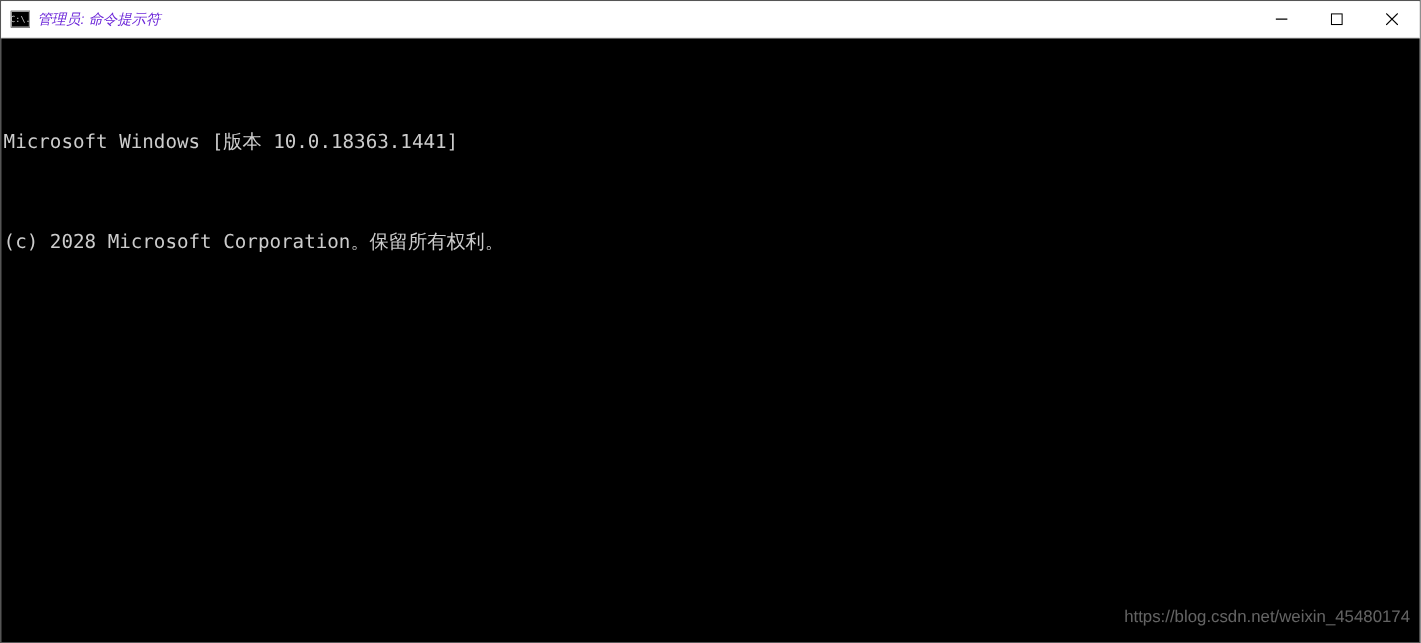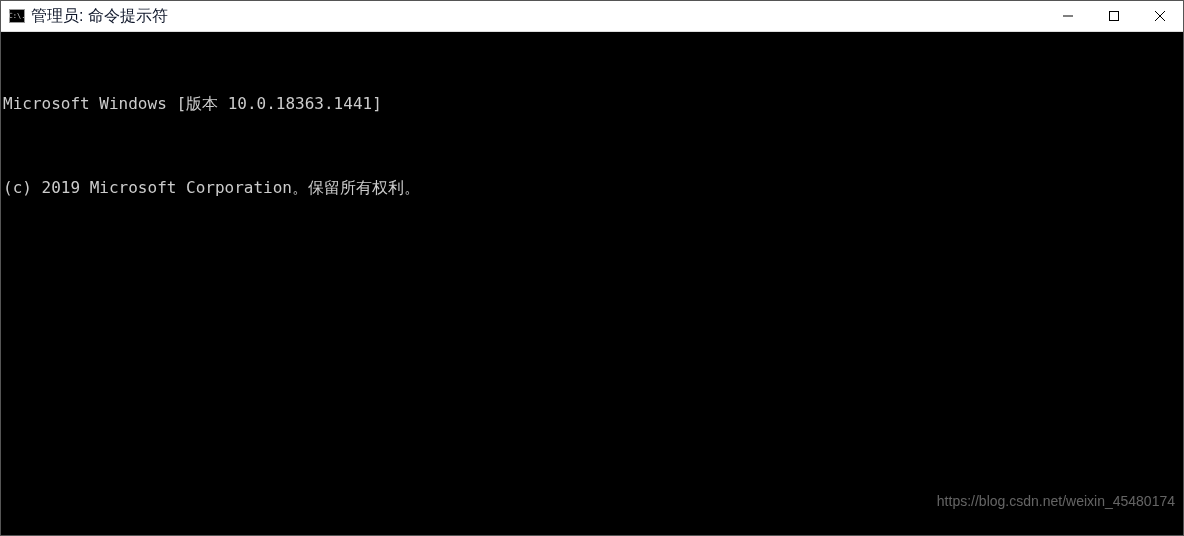--- a/index.html
+++ b/index.html
@@ -38,23 +38,24 @@
     justify-content: center;
   }
   .titlebar-icon-text {
     color: #ccc;
     font-size: 7px;
     line-height: 7px;
     font-family: Consolas, monospace;
   }
   .titlebar-title {
     margin-left: 6px;
-    font-size: 16px;
+    font-size: 12px;
     font-family: "Microsoft YaHei", "SimSun", sans-serif;
-    color: #0f172a;
+    color: #6d28d9;
+    font-style: italic;
   }
   .titlebar-spacer {
     flex: 1;
   }
   .win-btn {
     width: 46px;
     height: 30px;
     display: flex;
     align-items: center;
     justify-content: center;
@@ -64,33 +65,33 @@
     stroke: #000;
     fill: none;
     stroke-width: 1;
   }
   .terminal {
     flex: 1;
     background: #000;
     color: #ccc;
     font-size: 16px;
     line-height: 28px;
-    padding: 2px 2px;
+    padding: 16px 2px;
     white-space: pre;
     font-family: "NSimSun", "SimSun", Consolas, monospace;
     position: relative;
     overflow: hidden;
   }
   .line {
     white-space: pre;
   }
   .watermark {
     position: absolute;
     right: 8px;
-    bottom: 20px;
+    bottom: 8px;
     color: rgba(200,200,200,0.5);
     font-size: 14px;
     font-family: Arial, sans-serif;
   }
 </style>
 </head>
 <body>
 
 <div class="window">
   <div class="titlebar">
@@ -112,21 +113,21 @@
     <div class="win-btn">
       <svg width="10" height="10">
           <line x1="0" y1="0" x2="10" y2="10"></line>
           <line x1="10" y1="0" x2="0" y2="10"></line>
         </svg>
     </div>
   </div>
 
   <div class="terminal">
     <div class="line">Microsoft Windows [版本 10.0.18363.1441]</div>
-    <div class="line">(c) 2019 Microsoft Corporation。保留所有权利。</div>
+    <div class="line">(c) 2028 Microsoft Corporation。保留所有权利。</div>
     <div class="line">&nbsp;</div>
     <div class="line">&nbsp;</div>
     <div class="line">&nbsp;</div>
     
     
     
     
     
     
     

